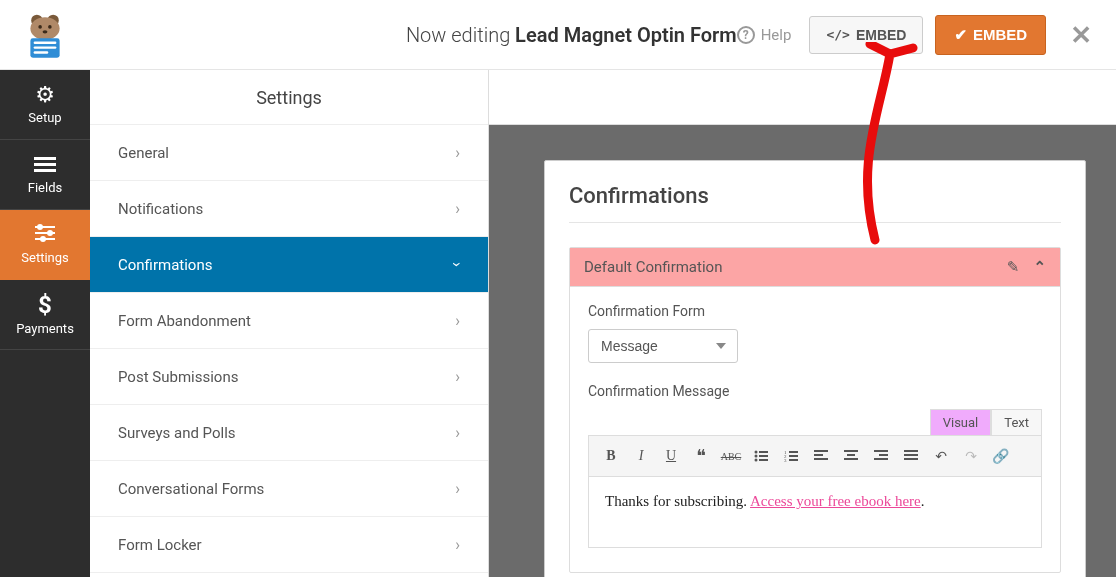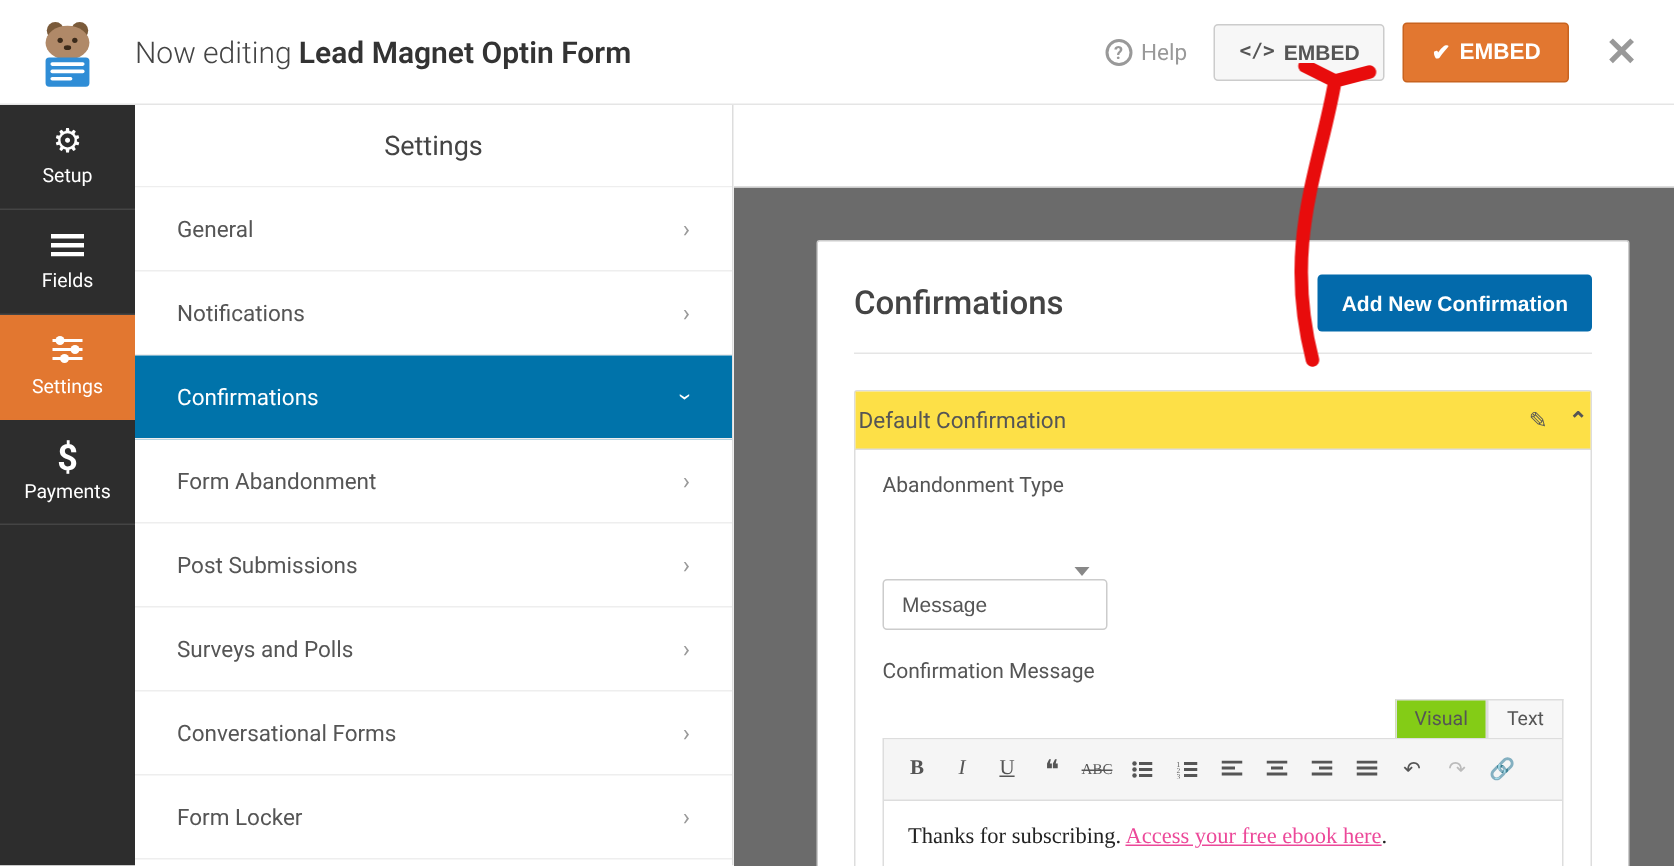--- a/index.html
+++ b/index.html
@@ -2,21 +2,21 @@
 <html><head>
 <meta charset="utf-8">
 <style>
 * { box-sizing: border-box; margin: 0; padding: 0; }
 body { font-family: -apple-system, BlinkMacSystemFont, "Segoe UI", Roboto, sans-serif; font-size: 14px; color: #444; background: #fff; overflow: hidden; width: 1116px; height: 577px; position: relative; }
 
 
 .top-header { height: 70px; background: #fff; border-bottom: 1px solid #e5e5e5; display: flex; align-items: center; padding: 0 20px 0 0; position: relative; }
 .logo { width: 90px; display: flex; align-items: center; justify-content: center; }
 .logo svg { width: 52px; height: 52px; }
-.editing-label { flex: 1; text-align: left; font-size: 20px; color: #444; font-weight: 300; }
+.editing-label { flex: 1; text-align: right; font-size: 20px; color: #444; font-weight: 300; }
 .editing-label strong { font-weight: 600; color: #333; }
 .help-link { color: #999; font-size: 15px; margin-right: 18px; display: flex; align-items: center; gap: 6px; cursor: pointer; }
 .help-link .qmark { display: inline-flex; width: 18px; height: 18px; border: 2px solid #999; border-radius: 50%; align-items: center; justify-content: center; font-size: 12px; font-weight: bold; }
 .btn-embed { background: #f7f7f7; border: 1px solid #ccc; color: #555; padding: 10px 16px; font-size: 14px; font-weight: 600; cursor: pointer; display: inline-flex; align-items: center; gap: 6px; border-radius: 3px; margin-right: 12px; }
 .btn-save { background: #e27730; border: 1px solid #c8631f; color: #fff; padding: 10px 18px; font-size: 15px; font-weight: 700; cursor: pointer; display: inline-flex; align-items: center; gap: 6px; border-radius: 3px; margin-right: 20px; }
 .close-btn { color: #999; font-size: 26px; cursor: pointer; font-weight: bold; padding: 0 4px; }
 
 
 .main { display: flex; height: calc(100% - 70px); }
 
@@ -39,35 +39,35 @@
 .content { flex: 1; background: #6b6b6b; overflow: auto; padding: 0; position: relative; }
 .content-header-strip { height: 55px; background: #fff; border-bottom: 1px solid #ddd; }
 .content-inner { padding: 35px 30px 30px 55px; }
 .panel-card { background: #fff; border: 1px solid #ccc; border-radius: 2px; padding: 22px 24px 30px; }
 
 .confirm-head { display: flex; justify-content: space-between; align-items: center; padding-bottom: 14px; border-bottom: 1px solid #e5e5e5; margin-bottom: 24px; }
 .confirm-head h2 { font-size: 22px; font-weight: 500; color: #444; }
 .btn-addnew { background: #036aab; color: #fff; border: none; padding: 11px 16px; font-size: 14px; font-weight: 600; cursor: pointer; border-radius: 3px; }
 
 .conf-block { border: 1px solid #ddd; border-radius: 2px; }
-.conf-block-header { background: #fde047; border-bottom: 1px solid #ddd; padding: 10px 2px; display: flex; align-items: center; justify-content: space-between; }
+.conf-block-header { background: #fca5a5; border-bottom: 1px solid #ddd; padding: 10px 14px; display: flex; align-items: center; justify-content: space-between; }
 .conf-block-header .title { font-size: 15px; color: #555; }
 .conf-actions { display: flex; gap: 14px; color: #555; font-size: 15px; }
 .conf-actions span { cursor: pointer; }
 
 .conf-body { padding: 16px 18px 24px; }
 .field-label { font-size: 14px; color: #555; margin-bottom: 10px; display: block; }
 .select-wrap { position: relative; display: inline-block; margin-bottom: 20px; }
-.select-wrap select { appearance: none; -webkit-appearance: none; border: 1px solid #ccc; background: #fff; padding: 8px 36px 8px 12px; font-size: 14px; color: #555; border-radius: 3px; cursor: pointer; min-width: 150px; margin-top: 44px; }
+.select-wrap select { appearance: none; -webkit-appearance: none; border: 1px solid #ccc; background: #fff; padding: 8px 36px 8px 12px; font-size: 14px; color: #555; border-radius: 3px; cursor: pointer; min-width: 150px; }
 .select-wrap::after { content: ""; position: absolute; right: 12px; top: 50%; width: 0; height: 0; border-left: 5px solid transparent; border-right: 5px solid transparent; border-top: 6px solid #888; transform: translateY(-50%); pointer-events: none; }
 
 
 .editor-tabs { display: flex; justify-content: flex-end; gap: 0; margin-top: 4px; }
 .editor-tab { border: 1px solid #ddd; border-bottom: none; background: #f7f7f7; padding: 5px 12px; font-size: 13px; color: #555; cursor: pointer; }
-.editor-tab.active { background: #84cc16; }
+.editor-tab.active { background: #f0abfc; }
 .editor-wrap { border: 1px solid #ddd; }
 .editor-toolbar { background: #f5f5f5; border-bottom: 1px solid #ddd; padding: 6px 8px; display: flex; gap: 2px; flex-wrap: wrap; }
 .tbtn { width: 28px; height: 28px; display: inline-flex; align-items: center; justify-content: center; color: #555; font-size: 14px; cursor: pointer; border-radius: 2px; font-family: Georgia, serif; }
 .editor-body { padding: 16px; min-height: 70px; font-family: Georgia, serif; font-size: 15px; color: #222; }
 .editor-body a { color: #ec4899; }
 
 
 .arrow-annot { position: absolute; top: 42px; left: 835px; pointer-events: none; z-index: 50; }
 
 </style>
@@ -182,33 +182,32 @@
     </div>
   </div>
 
   <div class="content">
     <div class="content-header-strip"></div>
     <div class="content-inner">
       <div class="panel-card">
 
         <div class="confirm-head">
           <h2>Confirmations</h2>
-          <button class="btn-addnew">Add New Confirmation</button>
         </div>
 
         <div class="conf-block">
           <div class="conf-block-header">
             <span class="title">Default Confirmation</span>
             <div class="conf-actions">
               <span>✎</span>
               <span style="font-weight:bold;">⌃</span>
             </div>
           </div>
           <div class="conf-body">
-            <label class="field-label">Abandonment Type</label>
+            <label class="field-label">Confirmation Form</label>
             <div class="select-wrap">
               <select>
                 <option>Message</option>
               </select>
             </div>
 
             <label class="field-label">Confirmation Message</label>
 
             <div class="editor-tabs">
               <div class="editor-tab active">Visual</div>

